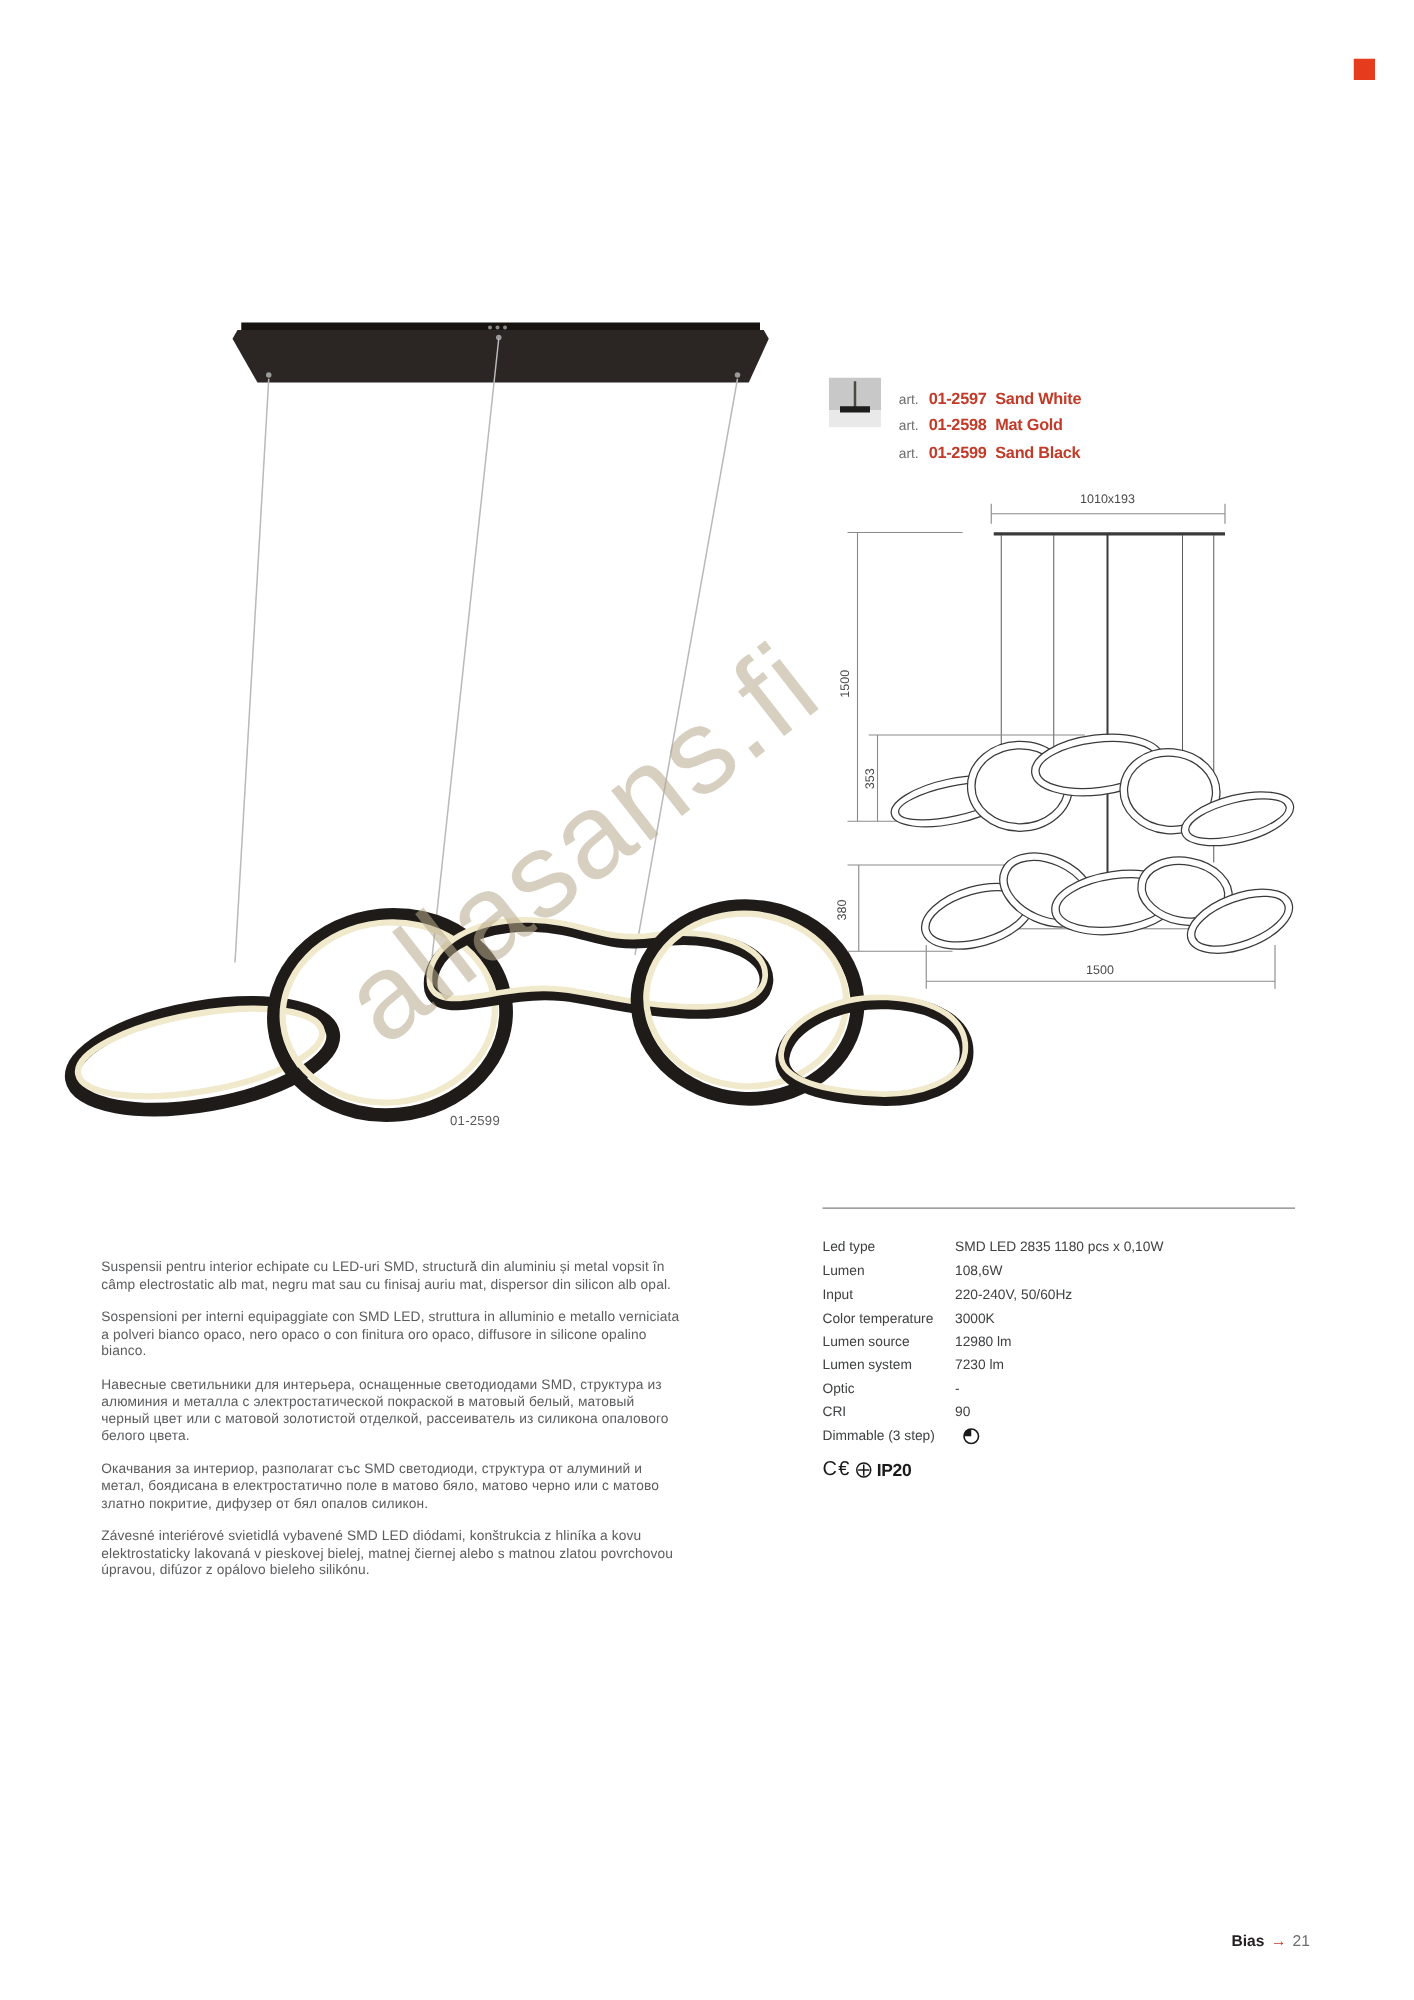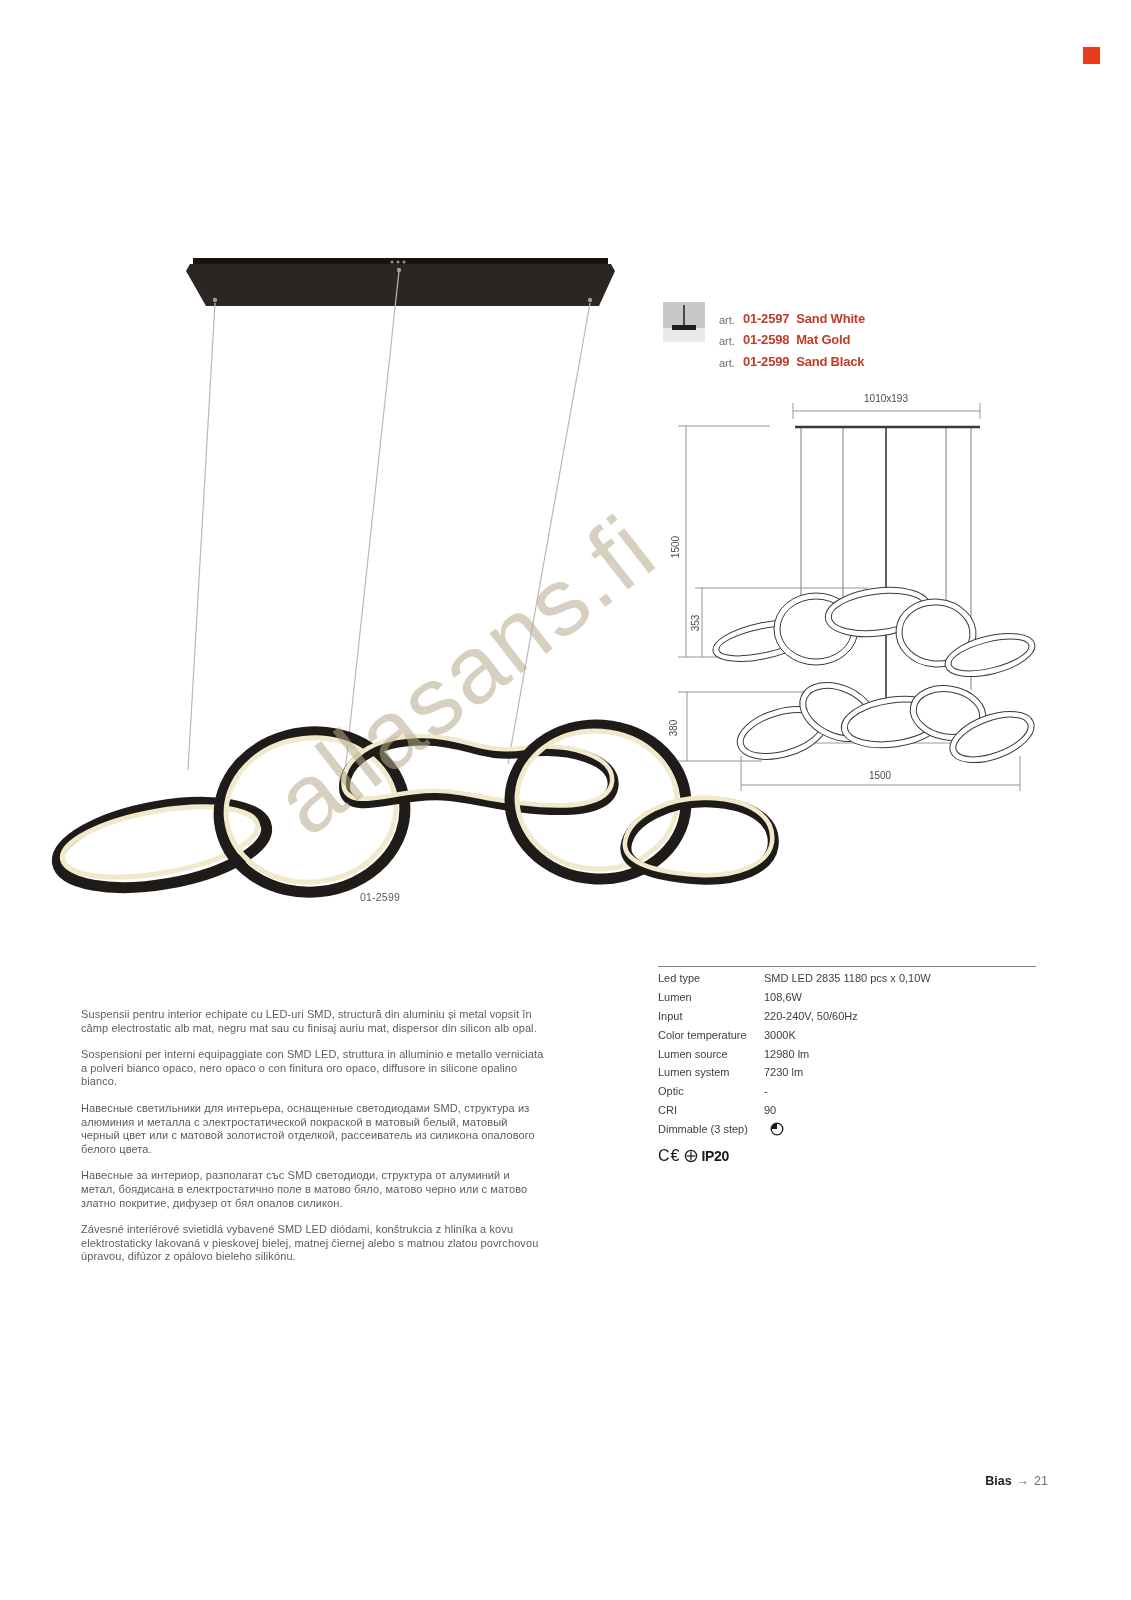--- a/index.html
+++ b/index.html
@@ -22,29 +22,29 @@
   .art-prefix{font-size:11px;color:#6d6e70;margin-right:8px;}
   .art-code{font-size:13px;font-weight:bold;color:#c23a28;margin-right:7px;letter-spacing:-0.2px;}
   .art-finish{font-size:13px;font-weight:bold;color:#c23a28;letter-spacing:-0.2px;}
   
   .photo-caption{position:absolute;left:330px;top:891px;width:100px;text-align:center;
     font-size:10.5px;color:#58595b;letter-spacing:0.2px;}
   
   .descriptions{position:absolute;left:81px;top:1008px;width:466px;}
   .descriptions p{margin:0 0 13px 0;font-size:11px;line-height:13.6px;color:#5c5d5f;letter-spacing:0.1px;}
   
-  .specs{position:absolute;left:658px;top:966px;width:378px;border-top:1px solid #808080;padding-top:2px;}
+  .specs{position:absolute;left:658px;top:966px;width:378px;border-top:1px solid #808080;padding-top:22px;}
   .spec-row{display:flex;height:18.8px;align-items:center;}
   .spec-label{width:106px;font-size:11px;color:#3f4042;}
   .spec-value{font-size:11px;color:#3f4042;}
   .certs{display:flex;align-items:center;margin-top:9px;}
   .ce-label{font-size:16px;font-weight:500;color:#1a1a1a;letter-spacing:1px;margin-right:4px;}
   .ip-label{font-size:14px;font-weight:bold;color:#1a1a1a;margin-left:3px;letter-spacing:-0.3px;}
   
-  .footer{position:absolute;top:1474px;right:83px;display:flex;align-items:baseline;font-size:12.5px;}
+  .footer{position:absolute;top:1546px;right:83px;display:flex;align-items:baseline;font-size:12.5px;}
   .footer-brand{font-weight:bold;color:#231f20;}
   .footer-arrow{color:#c23a28;margin:0 5px;}
   .footer-page{color:#6d6e70;}
 </style>
 </head>
 <body>
 
 <div class="page">
 
   <svg class="gfx" viewBox="0 0 1131 1600" aria-hidden="true">
@@ -190,21 +190,21 @@
       </div>
     </div>
   </div>
 
   <div class="photo-caption">01-2599</div>
 
   <div class="descriptions">
     <p>Suspensii pentru interior echipate cu LED-uri SMD, structură din aluminiu și metal vopsit în câmp electrostatic alb mat, negru mat sau cu finisaj auriu mat, dispersor din silicon alb opal.</p>
     <p>Sospensioni per interni equipaggiate con SMD LED, struttura in alluminio e metallo verniciata a polveri bianco opaco, nero opaco o con finitura oro opaco, diffusore in silicone opalino bianco.</p>
     <p>Навесные светильники для интерьера, оснащенные светодиодами SMD, структура из алюминия и металла с электростатической покраской в матовый белый, матовый черный цвет или с матовой золотистой отделкой, рассеиватель из силикона опалового белого цвета.</p>
-    <p>Навесные за интериор, разполагат със SMD светодиоди, структура от алуминий и метал, боядисана в електростатично поле в матово бяло, матово черно или с матово златно покритие, дифузер от бял опалов силикон.</p>
+    <p>Окачвания за интериор, разполагат със SMD светодиоди, структура от алуминий и метал, боядисана в електростатично поле в матово бяло, матово черно или с матово златно покритие, дифузер от бял опалов силикон.</p>
     <p>Závesné interiérové svietidlá vybavené SMD LED diódami, konštrukcia z hliníka a kovu elektrostaticky lakovaná v pieskovej bielej, matnej čiernej alebo s matnou zlatou povrchovou úpravou, difúzor z opálovo bieleho silikónu.</p>
   </div>
 
   <div class="specs">
     <div class="spec-row">
       <span class="spec-label">Led type</span>
       <span class="spec-value">SMD LED 2835 1180 pcs x 0,10W</span>
     </div>
     <div class="spec-row">
       <span class="spec-label">Lumen</span>

